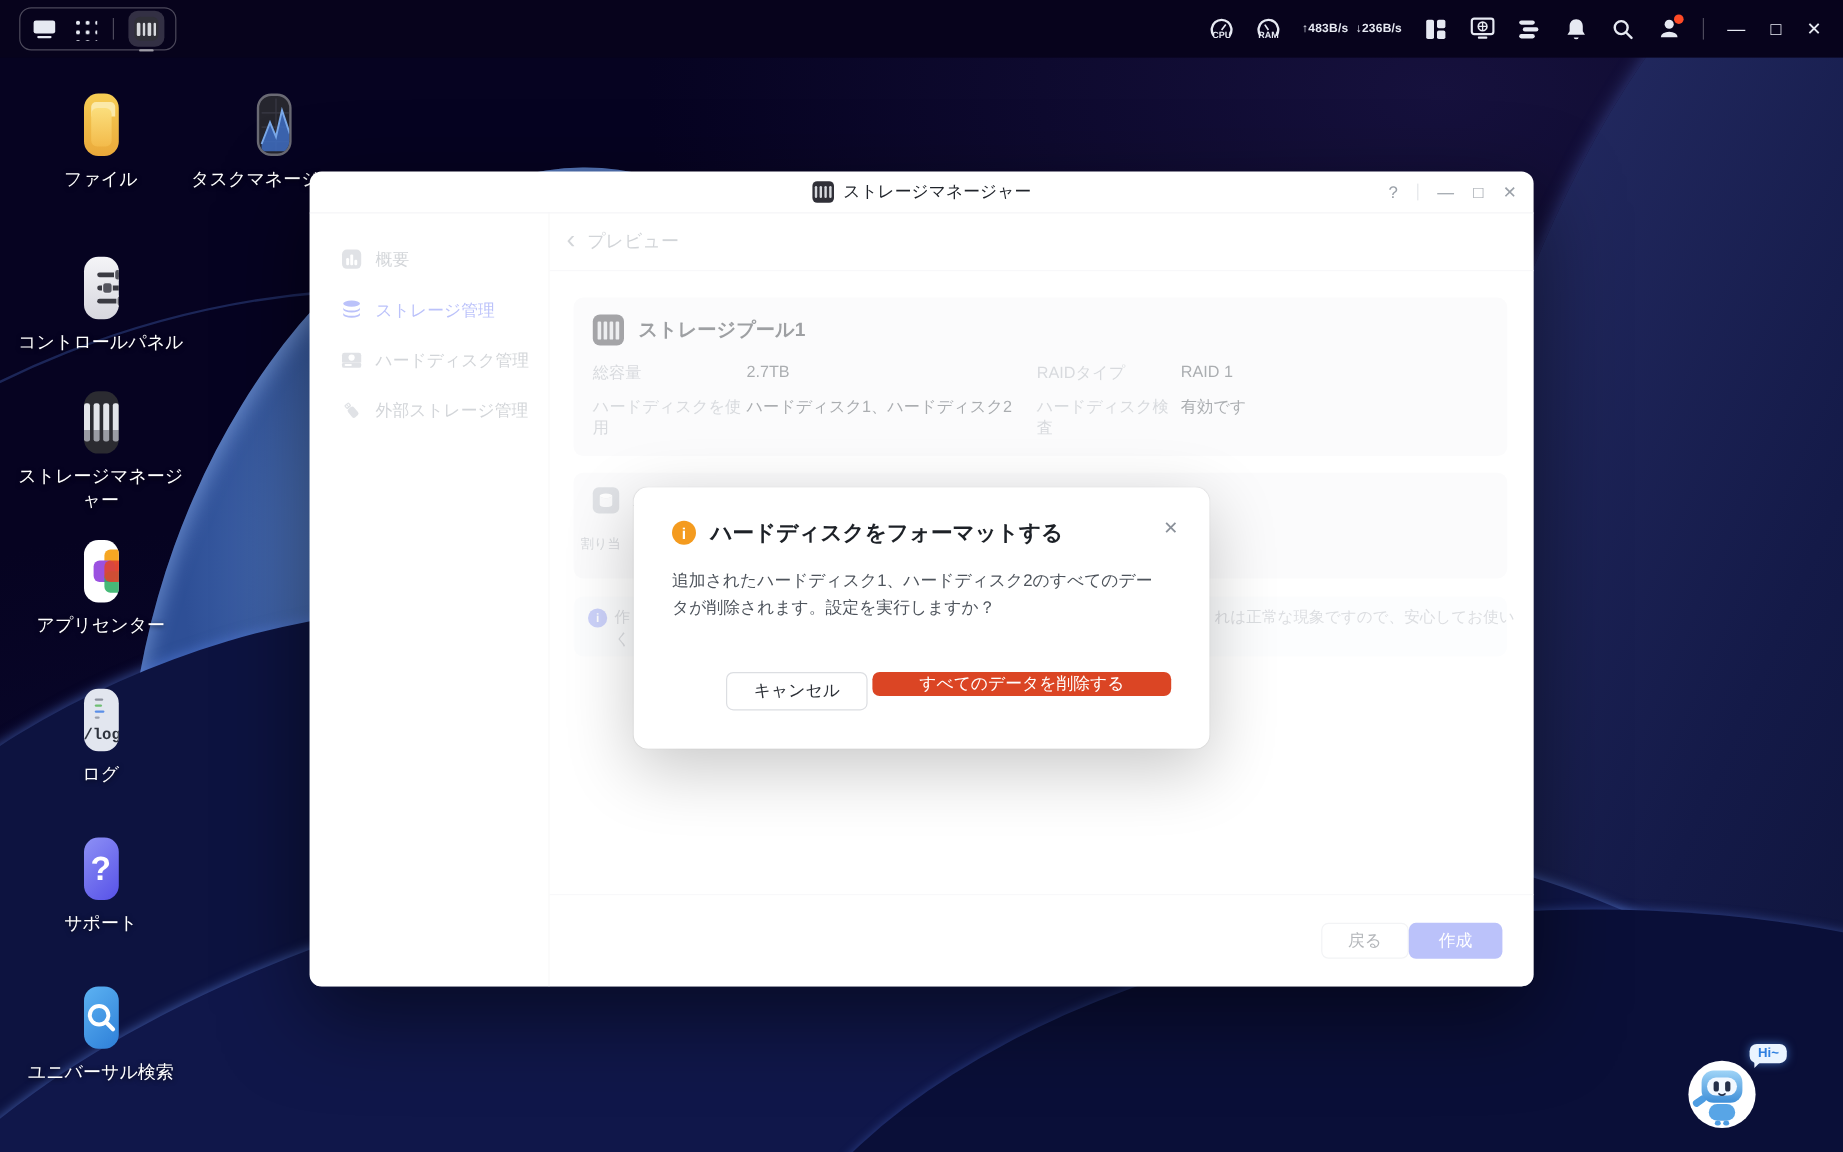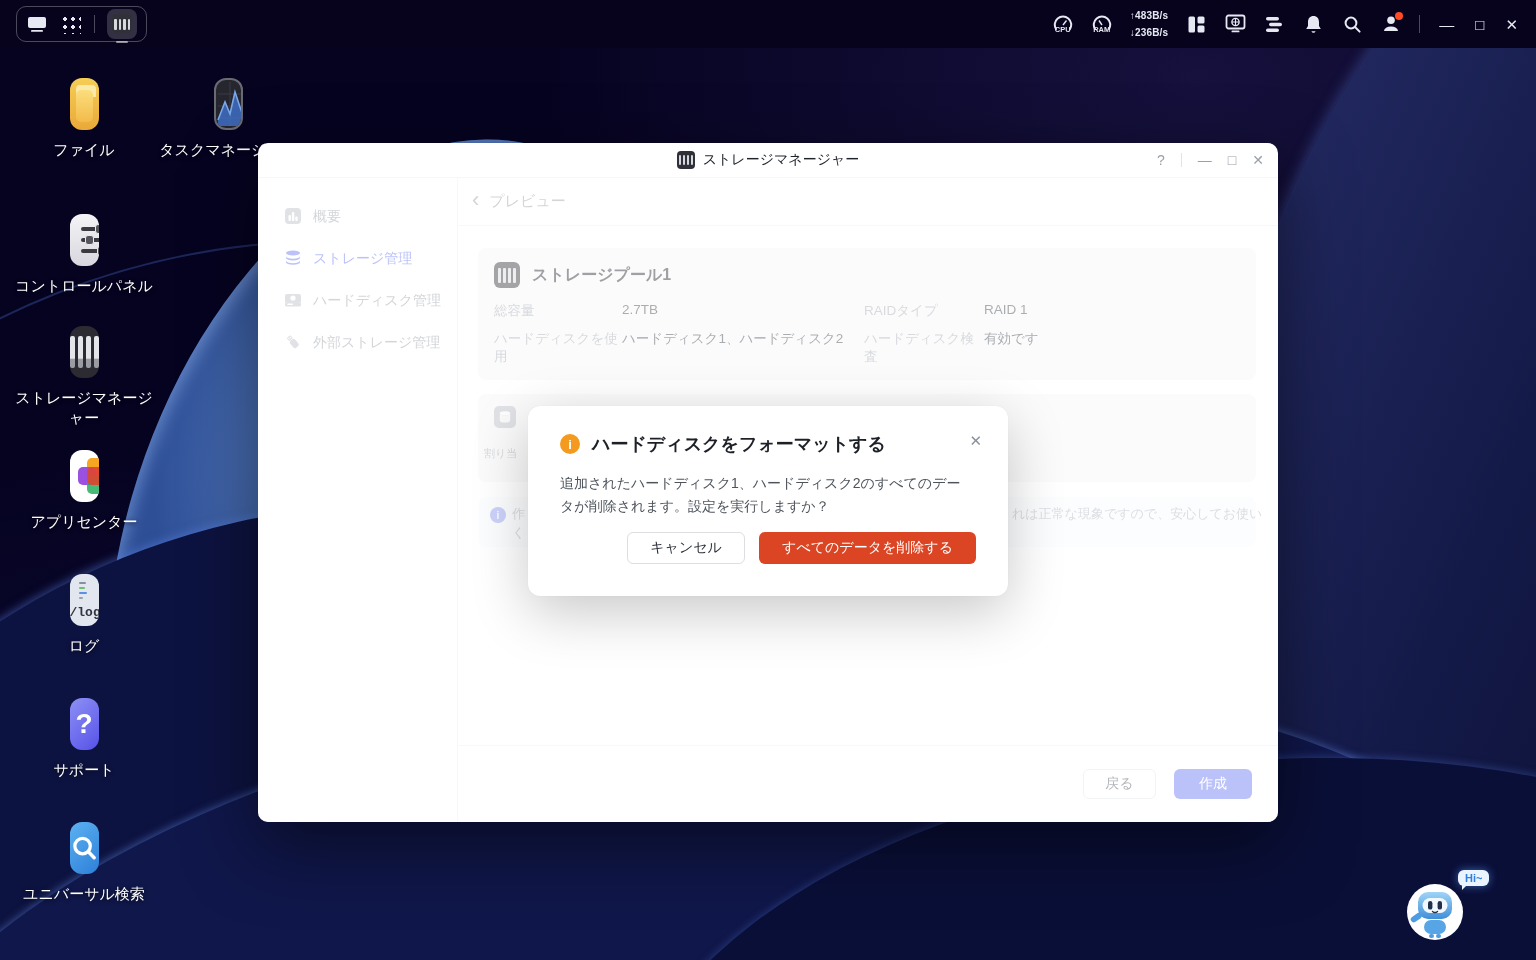--- a/index.html
+++ b/index.html
@@ -34,21 +34,21 @@
     background:#07031c;display:flex;align-items:center;padding:0 16px;box-sizing:border-box;color:#e6e9f2;}
   .tb-group{display:flex;align-items:center;gap:12px;height:34px;
     border:1px solid rgba(255,255,255,.28);border-radius:10px;padding:0 9px;}
   .tb-sep{width:1px;height:18px;background:rgba(255,255,255,.28);}
   .tb-appicon{width:30px;height:30px;border-radius:8px;background:rgba(255,255,255,.18);
     display:flex;align-items:center;justify-content:center;position:relative;}
   .tb-appicon:after{content:"";position:absolute;bottom:-4px;left:50%;transform:translateX(-50%);
     width:12px;height:2px;border-radius:1px;background:rgba(255,255,255,.55);}
   .tb-right{margin-left:auto;display:flex;align-items:center;gap:17px;}
   .gauge{display:flex;flex-direction:column;align-items:center;line-height:1;}
-  .net{display:flex;flex-direction:column;gap:6px;font-size:10px;font-weight:700;line-height:1.1;letter-spacing:.2px;}
+  .net{display:flex;flex-direction:row;gap:6px;font-size:10px;font-weight:700;line-height:1.1;letter-spacing:.2px;}
   .tb-ico{display:flex;align-items:center;justify-content:center;width:22px;height:22px;position:relative;}
   .tb-ico svg{display:block;}
   .badge{position:absolute;top:-1px;right:-1px;width:8px;height:8px;border-radius:50%;background:#ff4a26;}
   .tb-winctl{font-size:15px;color:#e6e9f2;line-height:1;padding:0 2px;cursor:default;}
   .dots9{width:20px;height:20px;
     background-image:radial-gradient(circle,#e6e9f2 1.6px,transparent 1.8px);
     background-size:8px 8px;background-position:0 1px;}
 
   
   .dicon{position:absolute;width:140px;z-index:2;text-align:center;cursor:default;}
@@ -106,21 +106,21 @@
   .vol-card{margin-top:14px;height:88px;position:relative;padding:12px 16px;box-sizing:border-box;}
   .vol-head{display:flex;align-items:center;gap:12px;}
   .vol-head .nm{font-size:15px;font-weight:700;color:#23272e;}
   .vol-frag{position:absolute;left:6px;top:52px;font-size:11px;color:#a6abb3;white-space:nowrap;}
   .notice{margin-top:15px;height:50px;background:#f9fafc;border-radius:8px;position:relative;font-size:13px;color:#aeb3bb;}
   .notice .nico{position:absolute;left:12px;top:10px;width:16px;height:16px;border-radius:50%;background:#8b99f3;
     color:#fff;font-size:10px;font-weight:700;display:flex;align-items:center;justify-content:center;font-style:normal;}
   .notice .fragL{position:absolute;left:34px;top:7px;line-height:19px;white-space:pre;}
   .notice .fragR{position:absolute;left:534px;top:7px;line-height:19px;white-space:nowrap;}
   .c-footer{position:absolute;left:0;right:0;bottom:0;height:77px;border-top:1px solid #f0f0f3;
-    display:flex;align-items:center;justify-content:flex-end;gap:18px;padding-right:26px;box-sizing:border-box;}
+    display:flex;align-items:center;justify-content:flex-end;gap:0;padding-right:26px;box-sizing:border-box;}
   .btn{height:30px;border-radius:6px;font-size:14px;display:flex;align-items:center;justify-content:center;
     box-sizing:border-box;cursor:default;}
   .btn-ghost{width:73px;background:#fff;border:1px solid #e2e4e8;color:#565c64;}
   .btn-primary{width:78px;background:#6574f4;color:#fff;}
   .dim{position:absolute;inset:0;background:rgba(255,255,255,.56);z-index:5;}
 
   
   .nas{background:#303038;display:flex;align-items:center;justify-content:center;gap:2px;}
   .nas i{display:block;background:#d6d8dd;border-radius:1px;}
   .nas-18{width:18px;height:18px;border-radius:4px;}
@@ -133,24 +133,24 @@
 
   
   .modal{position:absolute;left:528px;top:406px;width:480px;z-index:50;background:#fff;border-radius:12px;
     box-shadow:0 16px 56px rgba(0,0,0,.22),0 0 1px rgba(0,0,0,.1);padding:26px 32px 32px;box-sizing:border-box;}
   .m-head{display:flex;align-items:center;gap:12px;position:relative;}
   .m-ico{width:20px;height:20px;border-radius:50%;background:#f49b1f;color:#fff;font-size:13px;font-weight:700;
     display:flex;align-items:center;justify-content:center;font-style:normal;flex:0 0 auto;}
   .m-title{font-size:18px;font-weight:700;color:#1d2127;}
   .m-close{position:absolute;right:-6px;top:1px;color:#8a9099;font-size:15px;line-height:1;cursor:default;}
   .m-body{margin-top:16px;font-size:14px;color:#4e545c;line-height:1.65;width:412px;}
-  .m-btns{margin-top:14px;display:flex;justify-content:flex-end;gap:14px;}
+  .m-btns{margin-top:42px;display:flex;justify-content:flex-end;gap:4px;}
   .m-cancel{width:118px;height:32px;border:1px solid #dcdee2;border-radius:6px;background:#fff;color:#2b2f36;
     font-size:14px;display:flex;align-items:center;justify-content:center;cursor:default;box-sizing:border-box;}
-  .m-danger{height:32px;padding:0 23px;border-radius:6px;background:#db4524;color:#fff;font-size:14px;
+  .m-danger{height:20px;padding:0 39px;border-radius:6px;background:#db4524;color:#fff;font-size:14px;
     display:flex;align-items:center;justify-content:center;cursor:default;}
 
   
   .mascot{position:absolute;left:1402px;top:876px;z-index:6;width:110px;height:80px;}
   .mascot .bub{position:absolute;left:56px;top:-6px;background:#eaf4ff;color:#2e7fe0;font-size:11px;font-weight:700;
     padding:2px 7px;border-radius:6px;box-shadow:0 0 8px rgba(90,160,255,.6);}
   .mascot .bub:after{content:"";position:absolute;left:4px;bottom:-4px;border:4px solid transparent;border-top-color:#eaf4ff;border-left-color:#eaf4ff;}
 </style>
 </head>
 <body>

